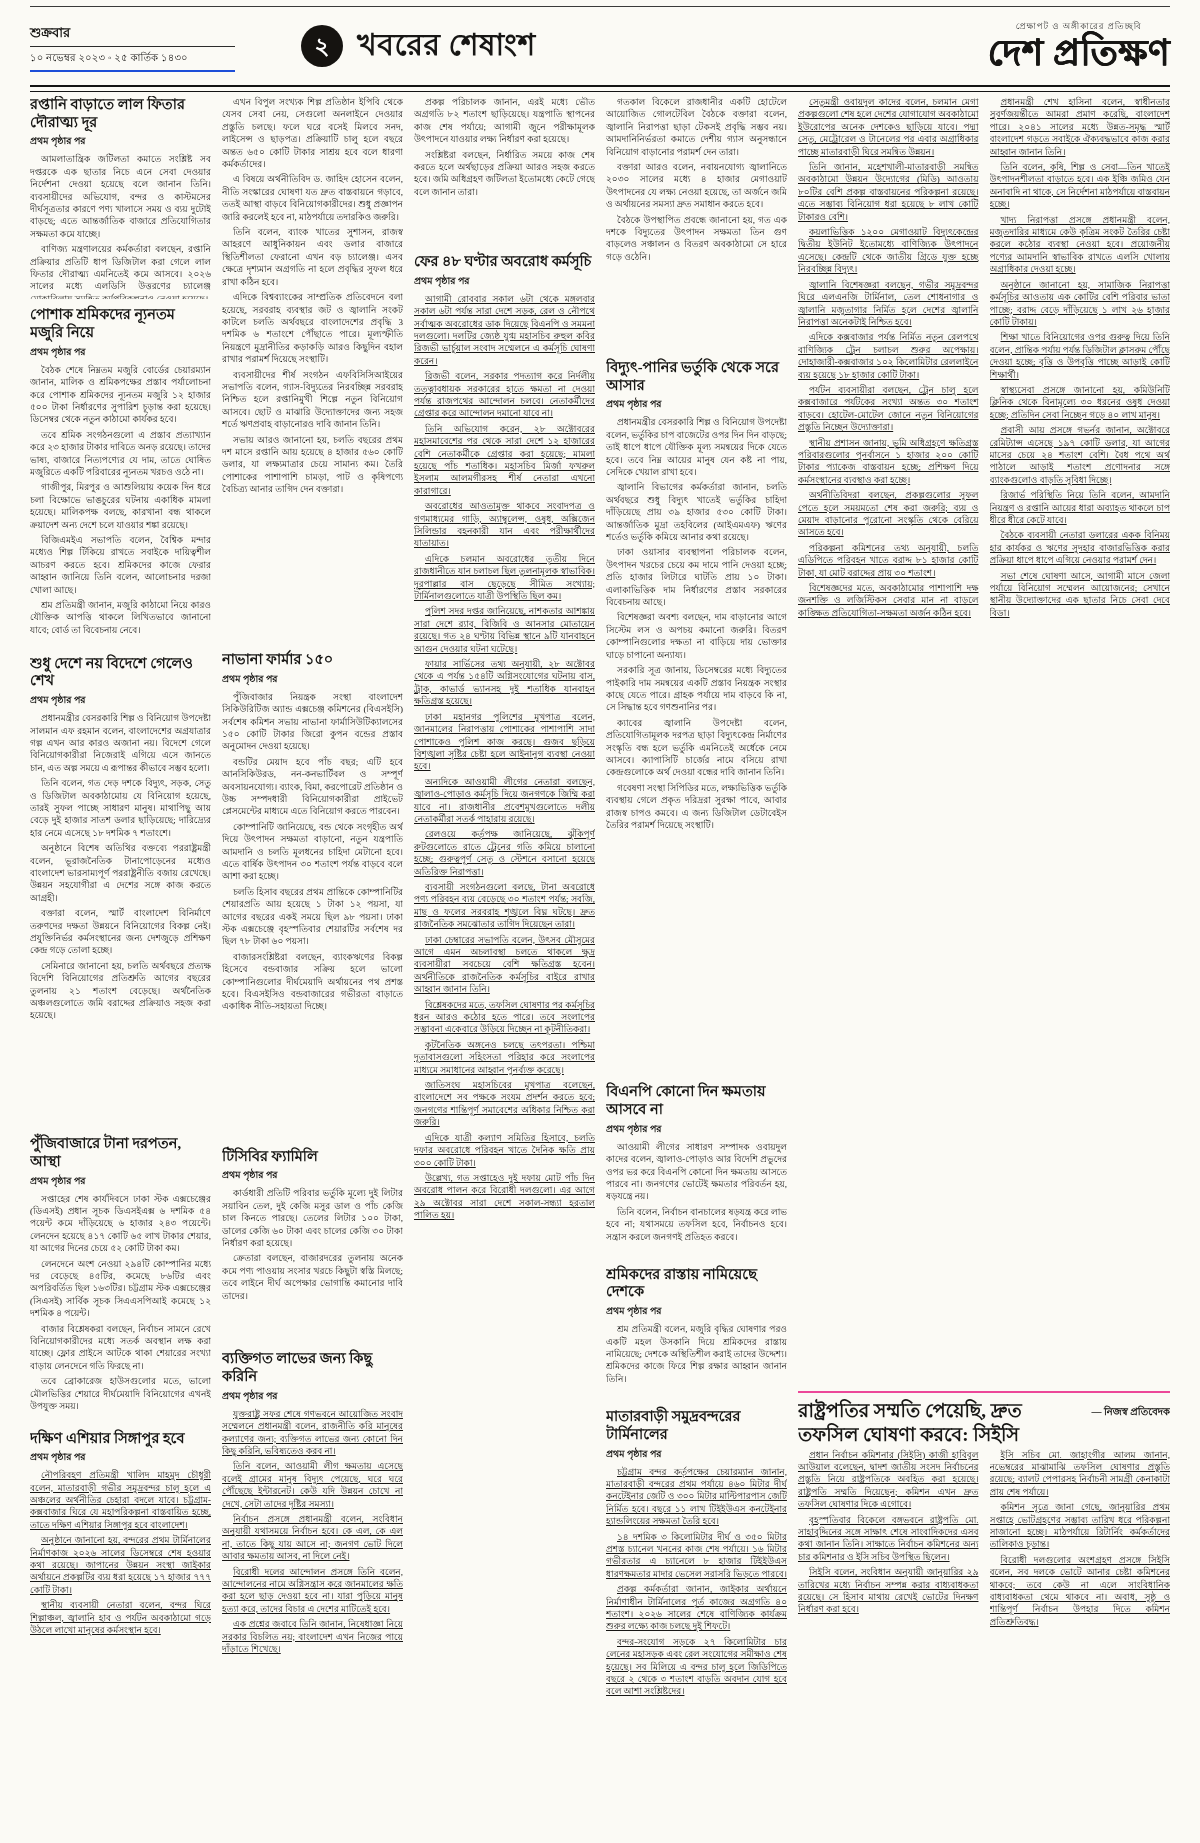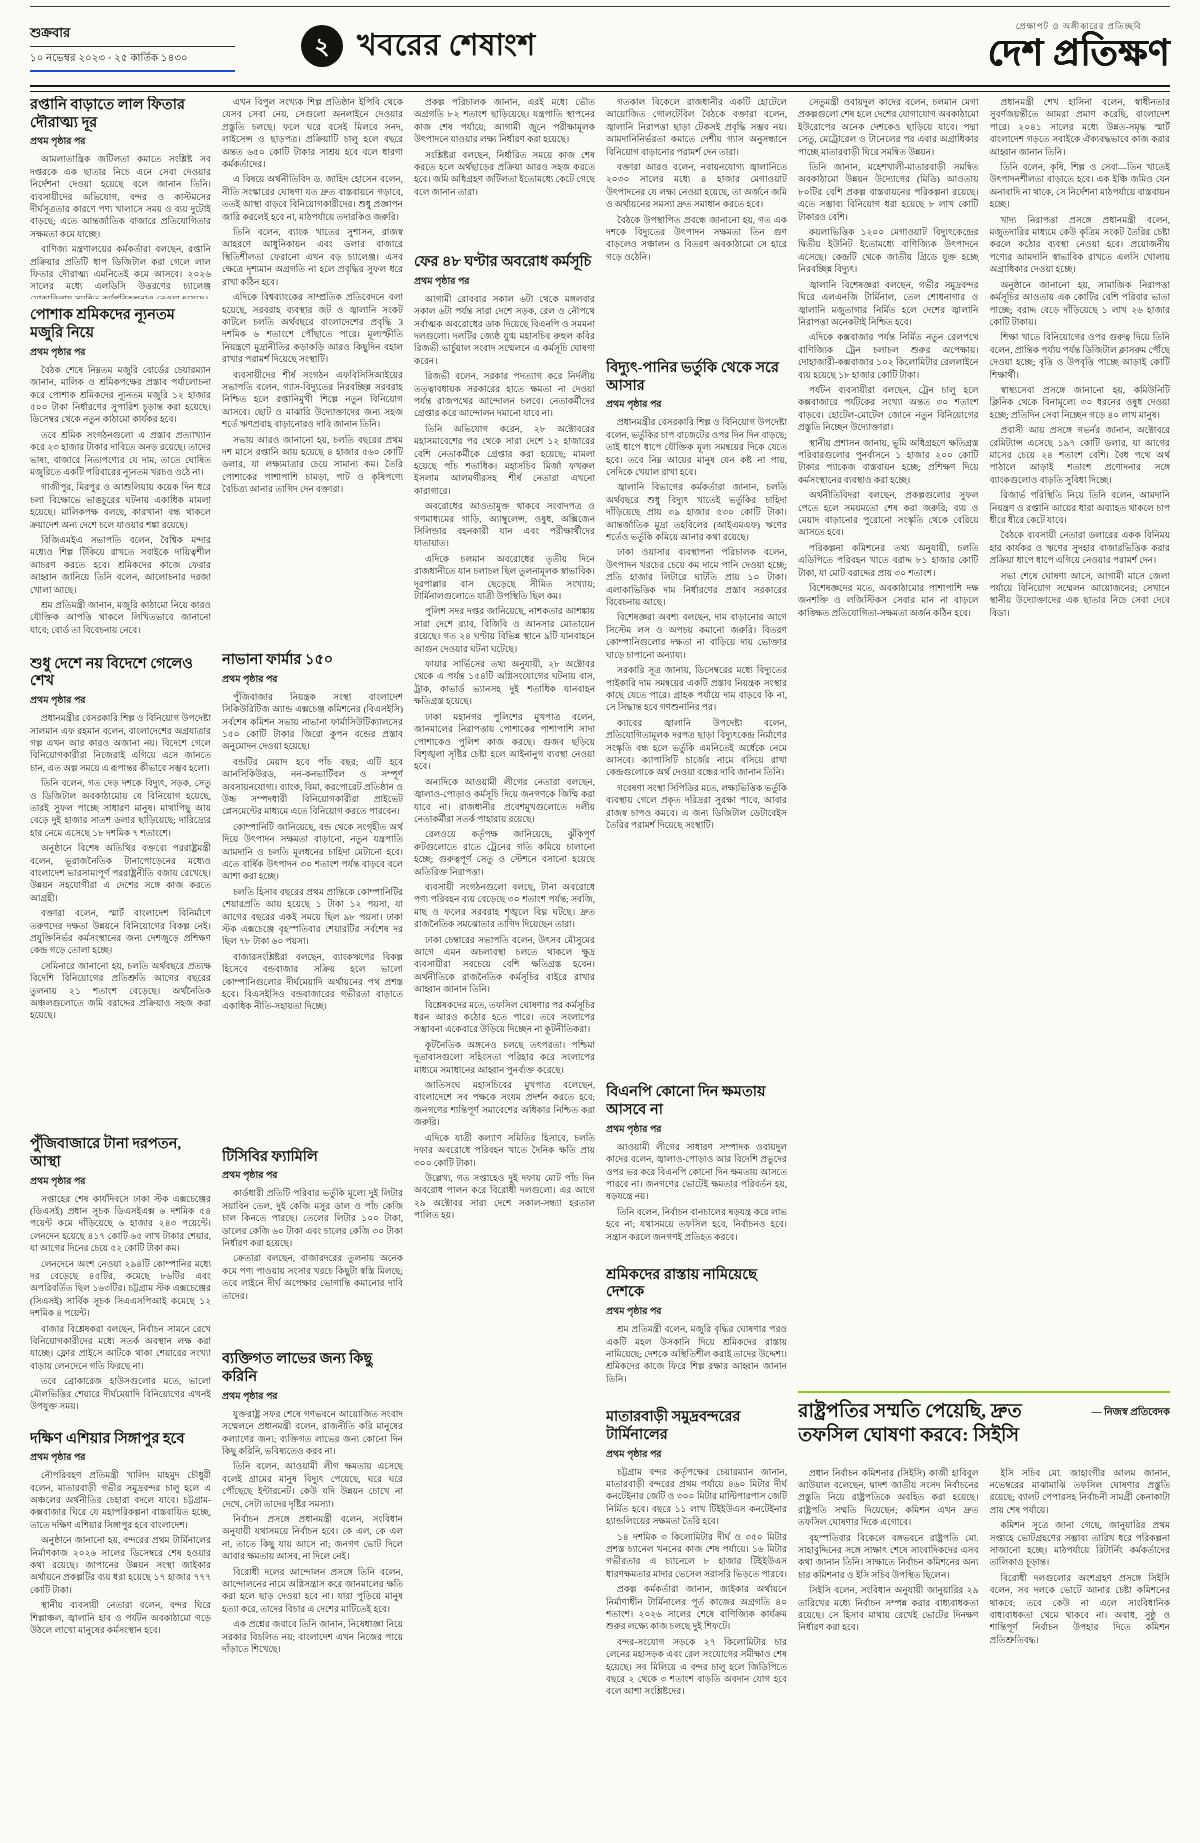--- a/index.html
+++ b/index.html
@@ -22,30 +22,30 @@
   .brand .tagline { font-size:8.5px; letter-spacing:1px; color:#333; margin-bottom:1px; }
   .brand .brand-name { font-size:36px; font-weight:bold; line-height:1.05; letter-spacing:.5px;
     text-shadow:.6px 0 0 #171614, 0 .4px 0 #171614; }
   .header-rule { position:absolute; top:85px; left:30px; right:30px; height:4px;
     border-top:2.5px solid #141414; border-bottom:1px solid #141414; }
   
   .cols { position:absolute; top:96px; bottom:26px; left:30px; right:30px; display:flex; gap:11px; }
   .col { width:181px; flex:0 0 181px; display:flex; flex-direction:column; overflow:hidden; }
   .col-group { flex:1 1 auto; display:flex; flex-direction:column; overflow:hidden; }
   .rg-top { display:flex; gap:11px; height:1290px; overflow:hidden; }
-  .rg-bottom { display:flex; gap:11px; flex:1 1 auto; min-height:0; margin-top:20px; overflow:hidden; }
+  .rg-bottom { display:flex; gap:11px; flex:1 1 auto; min-height:0; margin-top:2px; overflow:hidden; }
   .rg-col { flex:1 1 0; overflow:hidden; display:flex; flex-direction:column; }
   .hl { font-size:14.5px; font-weight:bold; line-height:1.22; margin:7px 0 3px; }
   .hl:first-child { margin-top:0; }
   .marker { font-size:9.5px; font-weight:bold; margin:0 0 4px; }
   .body { font-size:9px; line-height:1.38; text-align:justify; overflow:hidden; }
   .body p { margin:0 0 3px; text-indent:11px; }
-  .fill { flex:1 1 auto; min-height:0; }
+  .fill { flex:1 1 auto; min-height:0;text-decoration:underline; }
   
-  .cec { border-top:2px solid #84cc16; margin-top:5px; padding-top:6px; }
+  .cec { border-top:2px solid #ec4899; margin-top:5px; padding-top:6px; }
   .cec-head { display:flex; align-items:flex-start; gap:10px; }
   .cec-hl { flex:1 1 auto; margin:0; font-size:19px; font-weight:bold; line-height:1.25; }
   .cec-byline { flex:0 0 auto; font-size:10px; font-weight:bold; margin-top:5px; white-space:nowrap; }
   .cec-byline::before { content:"— "; }
 </style>
 </head>
 <body>
 
 <div class="page">
 

